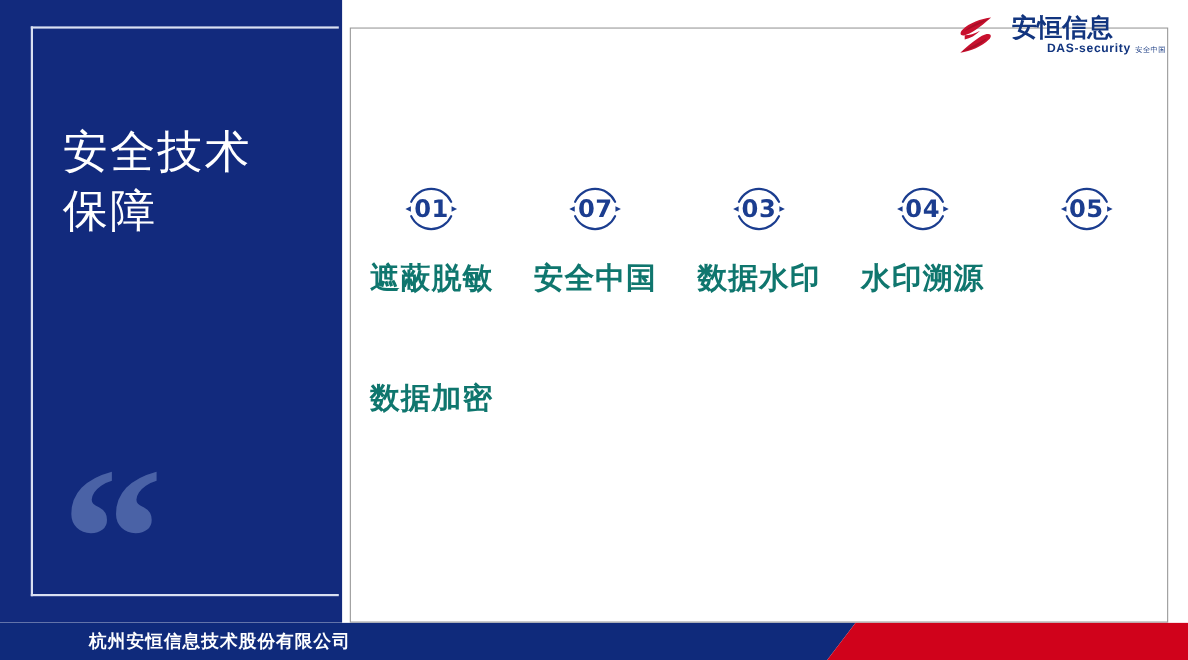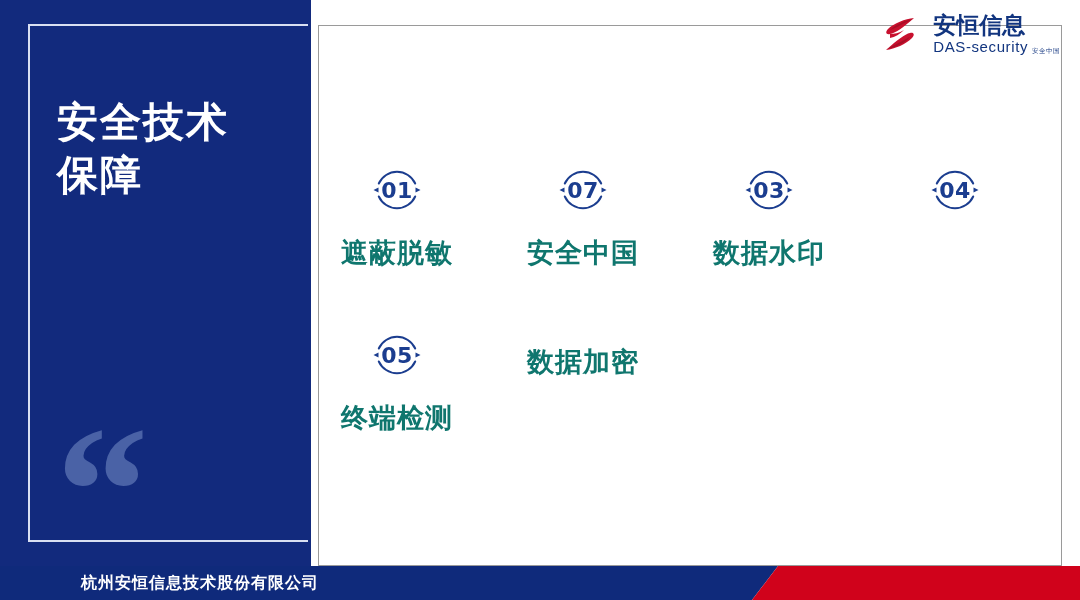--- a/index.html
+++ b/index.html
@@ -39,25 +39,25 @@
     height: 518px;
     border-top: 2px solid #d9e0f2;
     border-left: 2px solid #d9e0f2;
     border-bottom: 2px solid #d9e0f2;
     border-right: 0;
     box-sizing: border-box;
   }
   #panel-title {
     position: absolute;
     left: 57px;
-    top: 96px;
+    top: 112px;
     width: 250px;
     color: #ffffff;
     font-size: 41px;
-    font-weight: bold;
+    font-weight: normal;
     line-height: 1.30;
     letter-spacing: 2px;
     white-space: pre-line;
   }
   #quote-mark {
     position: absolute;
     left: 56px;
     top: 398px;
     font-size: 185px;
     line-height: 1;
@@ -106,41 +106,42 @@
     letter-spacing: 0px;
     line-height: 1.05;
   }
   #logo-sub-row {
     display: flex;
     align-items: flex-end;
     gap: 4px;
     margin-top: 2px;
   }
   #logo-sub {
-    font-size: 15px;
-    font-weight: normal;
+    font-size: 11px;
+    font-weight: bold;
     color: #12357f;
     letter-spacing: 0.6px;
+    margin-left: 32px;
   }
   #logo-sub-cn {
     font-size: 6.5px;
     color: #12357f;
     letter-spacing: 0.5px;
     transform: translateY(-0.5px);
   }
 
   
   #item-grid {
     position: absolute;
-    left: 304px;
+    left: 318px;
     top: 140px;
     width: 744px;
     height: 330px;
     display: grid;
-    grid-template-columns: repeat(4, 1fr);
+    grid-template-columns: repeat(5, 1fr);
     grid-template-rows: repeat(2, 1fr);
     column-gap: 0px;
     row-gap: 0px;
   }
   .grid-item {
     display: flex;
     flex-direction: column;
     align-items: center;
     justify-content: flex-start;
     padding-top: 22px;
@@ -280,33 +281,33 @@
     <div class="grid-item">
       <span class="badge">
         <svg width="56" height="56" viewBox="0 0 56 56" xmlns="http://www.w3.org/2000/svg">
           <path d="M9.8 21.5 A20 20 0 0 1 46.2 21.5" fill="none" stroke="#1b3d8f" stroke-width="2" stroke-linecap="round"></path>
           <path d="M46.2 34.5 A20 20 0 0 1 9.8 34.5" fill="none" stroke="#1b3d8f" stroke-width="2" stroke-linecap="round"></path>
           <path d="M4.5 28 L9.5 25.4 L9.5 30.6 Z" fill="#1b3d8f"></path>
           <path d="M51.5 28 L46.5 25.4 L46.5 30.6 Z" fill="#1b3d8f"></path>
         </svg>
         <span class="badge-num">04</span>
       </span>
+      <span class="item-label">水印溯源</span>
     </div>
 
     <div class="grid-item">
       <span class="badge">
         <svg width="56" height="56" viewBox="0 0 56 56" xmlns="http://www.w3.org/2000/svg">
           <path d="M9.8 21.5 A20 20 0 0 1 46.2 21.5" fill="none" stroke="#1b3d8f" stroke-width="2" stroke-linecap="round"></path>
           <path d="M46.2 34.5 A20 20 0 0 1 9.8 34.5" fill="none" stroke="#1b3d8f" stroke-width="2" stroke-linecap="round"></path>
           <path d="M4.5 28 L9.5 25.4 L9.5 30.6 Z" fill="#1b3d8f"></path>
           <path d="M51.5 28 L46.5 25.4 L46.5 30.6 Z" fill="#1b3d8f"></path>
         </svg>
         <span class="badge-num">05</span>
       </span>
-      <span class="item-label">终端检测</span>
     </div>
 
     <div class="grid-item">
       <span class="item-label">数据加密</span>
     </div>
 
   </div>
 
   <div id="bottom-bar">
     <svg width="1080" height="34" viewBox="0 0 1080 34" xmlns="http://www.w3.org/2000/svg">

